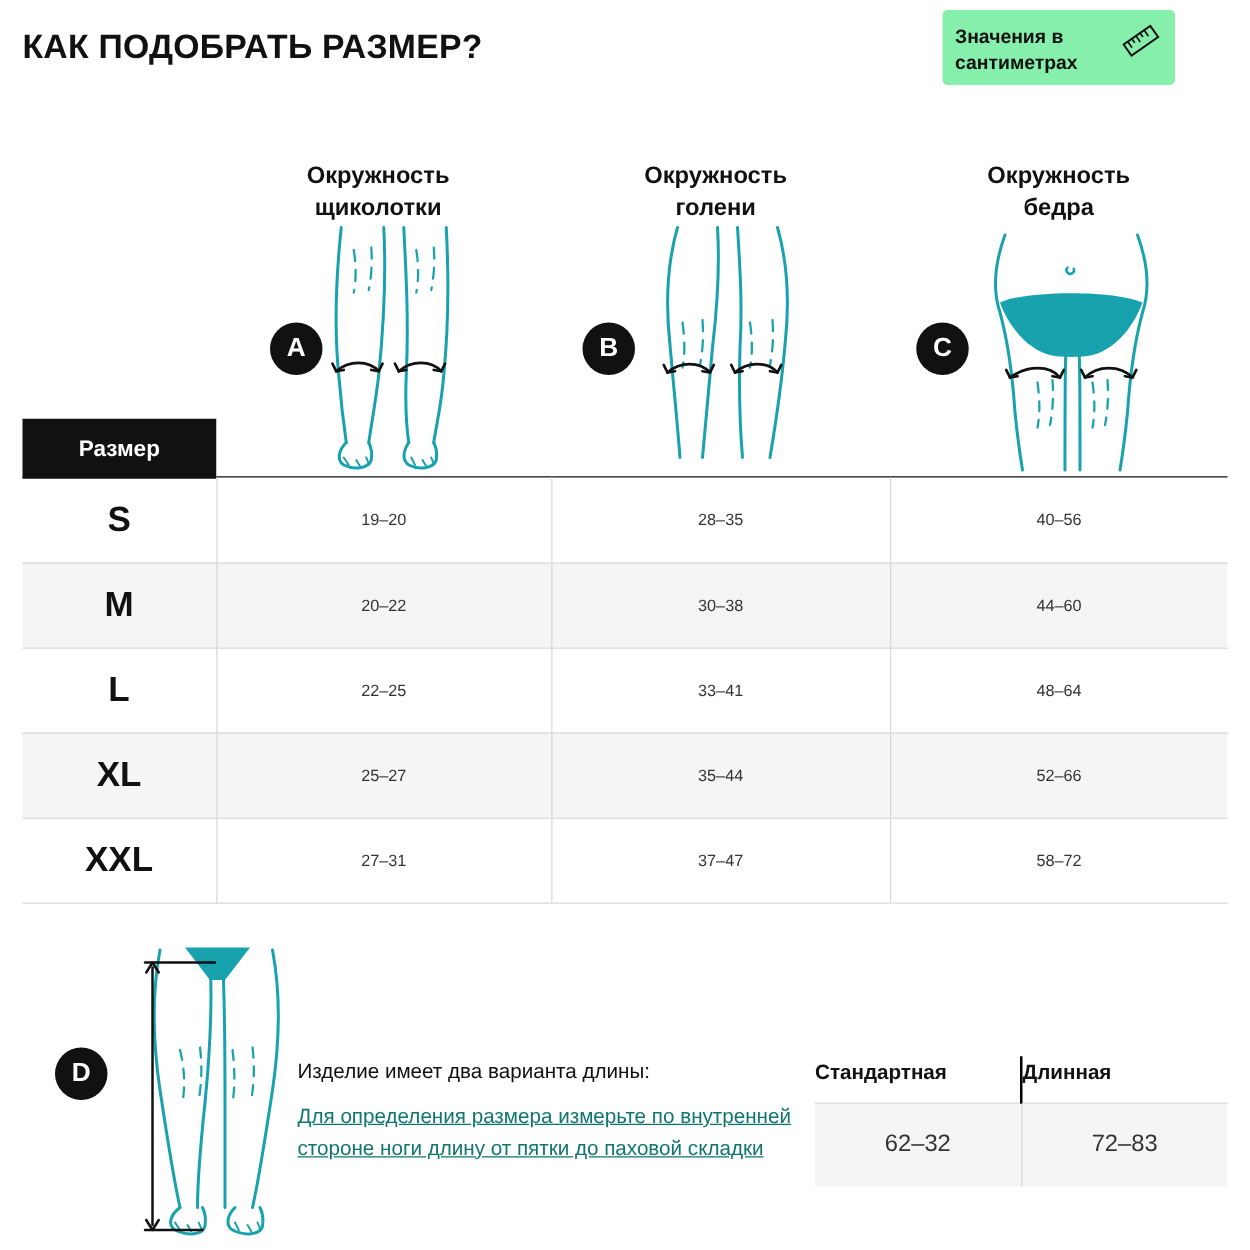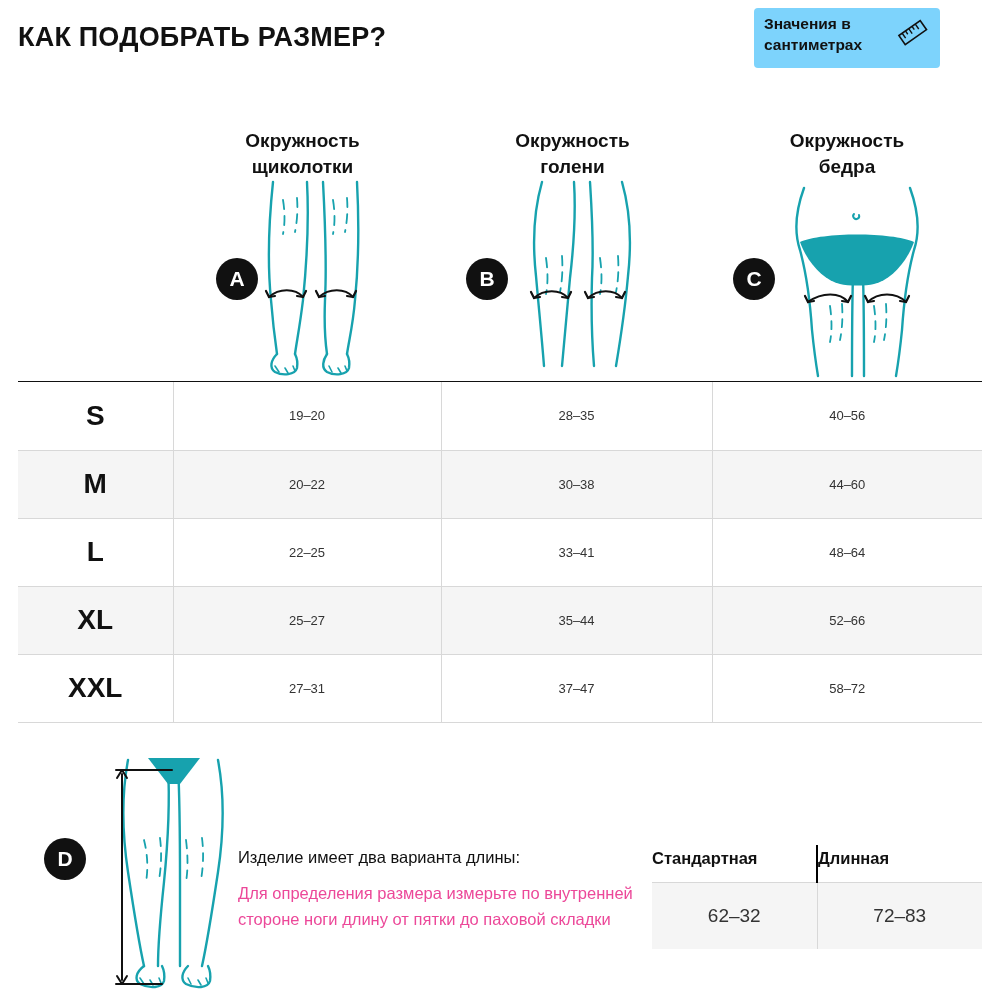--- a/index.html
+++ b/index.html
@@ -19,24 +19,24 @@
     left: 18px; top: 22px;
     font-size: 27px;
     font-weight: bold;
     letter-spacing: .2px;
     color: #111;
   }
   .units-badge {
     position: absolute;
     right: 8px; top: 8px;
     width: 186px; height: 60px;
-    background: #7dd3fc;
+    background: #86efac;
     border-radius: 4px;
     display: flex;
-    align-items: flex-start;
+    align-items: flex-end;
     padding: 6px 10px;
   }
   .units-badge .txt {
     font-size: 15.5px;
     font-weight: bold;
     line-height: 1.35;
     color: #111;
   }
   .units-badge .ruler-icon {
     position: absolute;
@@ -149,21 +149,22 @@
   }
   .bottom-text .lead {
     font-size: 16.5px;
     font-weight: normal;
     color: #111;
     margin-bottom: 14px;
   }
   .bottom-text .desc {
     font-size: 16.5px;
     line-height: 1.55;
-    color: #ec4899;
+    color: #0f766e;
+    text-decoration: underline;
   }
 
   .len-table {
     position: absolute;
     left: 652px; top: 845px;
     width: 330px;
     border-collapse: collapse;
     table-layout: fixed;
   }
   .len-table th {
@@ -287,20 +288,21 @@
       <path d="M66 122 l3 -6 M66 122 l-6 -1"></path>
       <path d="M86 122 l-3 -6 M86 122 l6 -1"></path>
       <path d="M124 122 l3 -6 M124 122 l-6 -1"></path>
     </g>
   </svg>
 
   <div class="badge" id="badge-a">A</div>
   <div class="badge" id="badge-b">B</div>
   <div class="badge" id="badge-c">C</div>
 
+  <div class="size-label">Размер</div>
   <div class="head-rule"></div>
   <div class="head-rule-left"></div>
 
   <div class="table-wrap">
     <table class="size-table">
       <colgroup>
           <col class="c0">
           <col class="c1">
           <col class="c2">
           <col class="c3">

